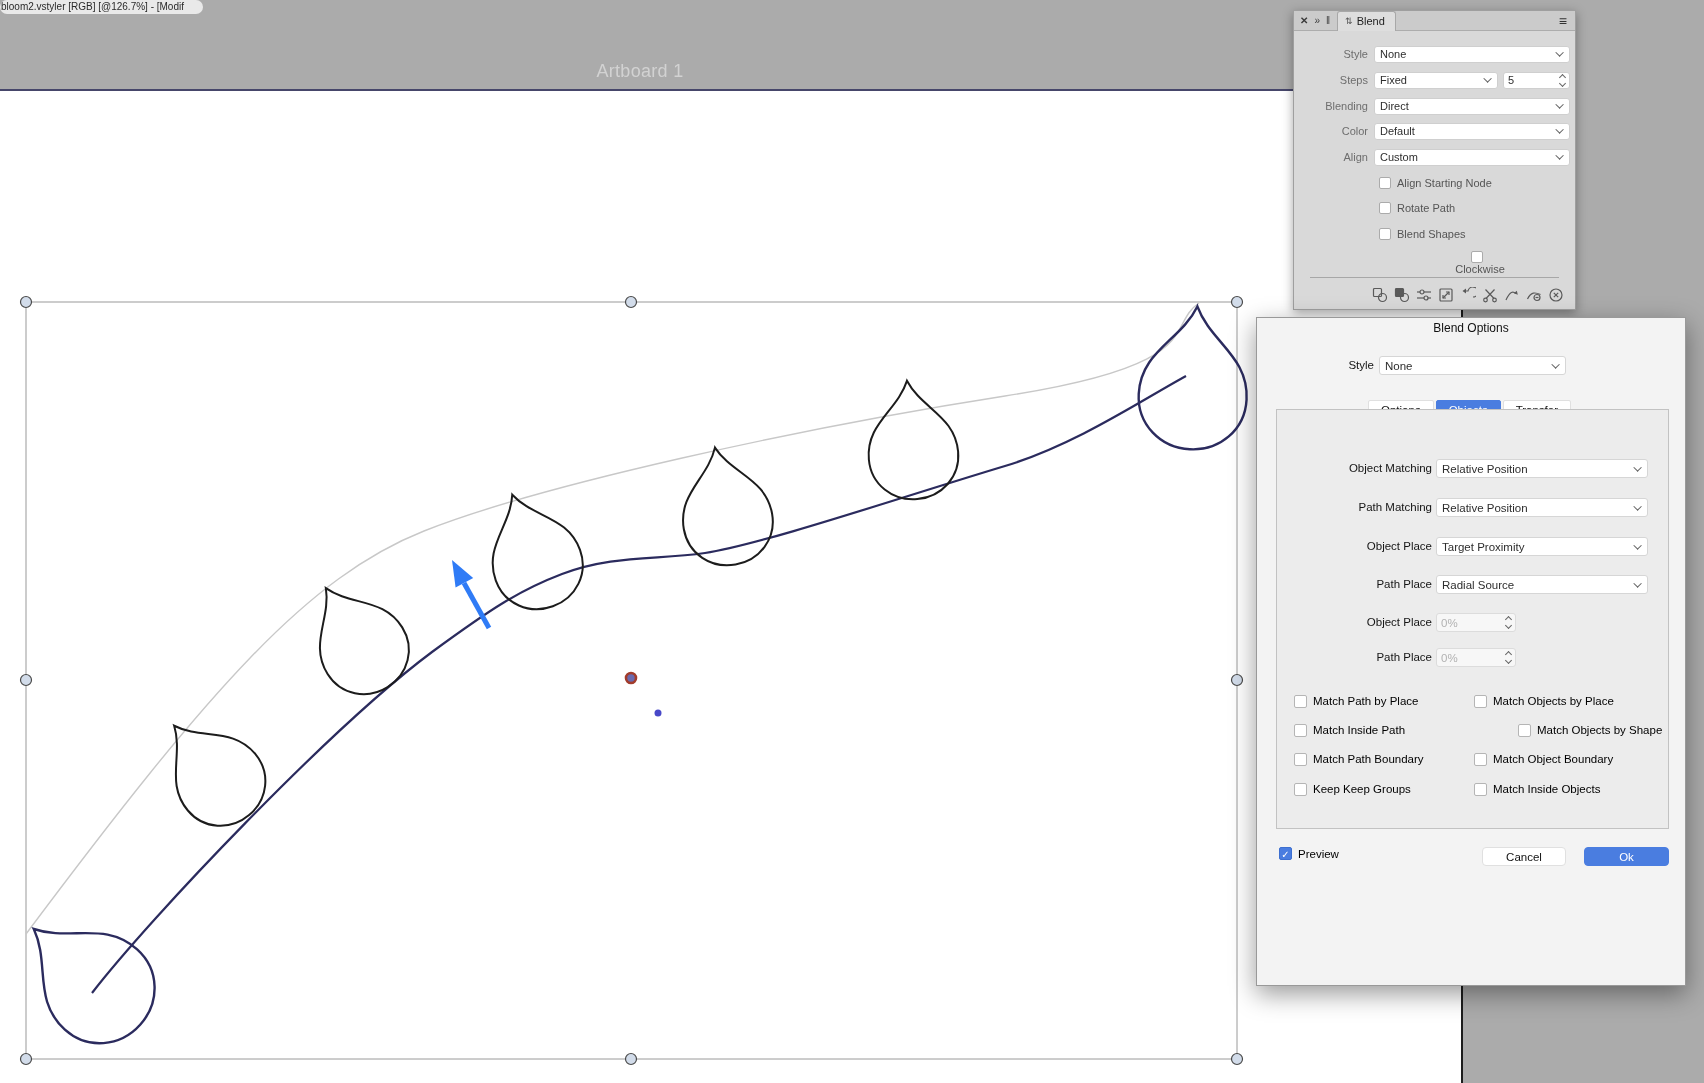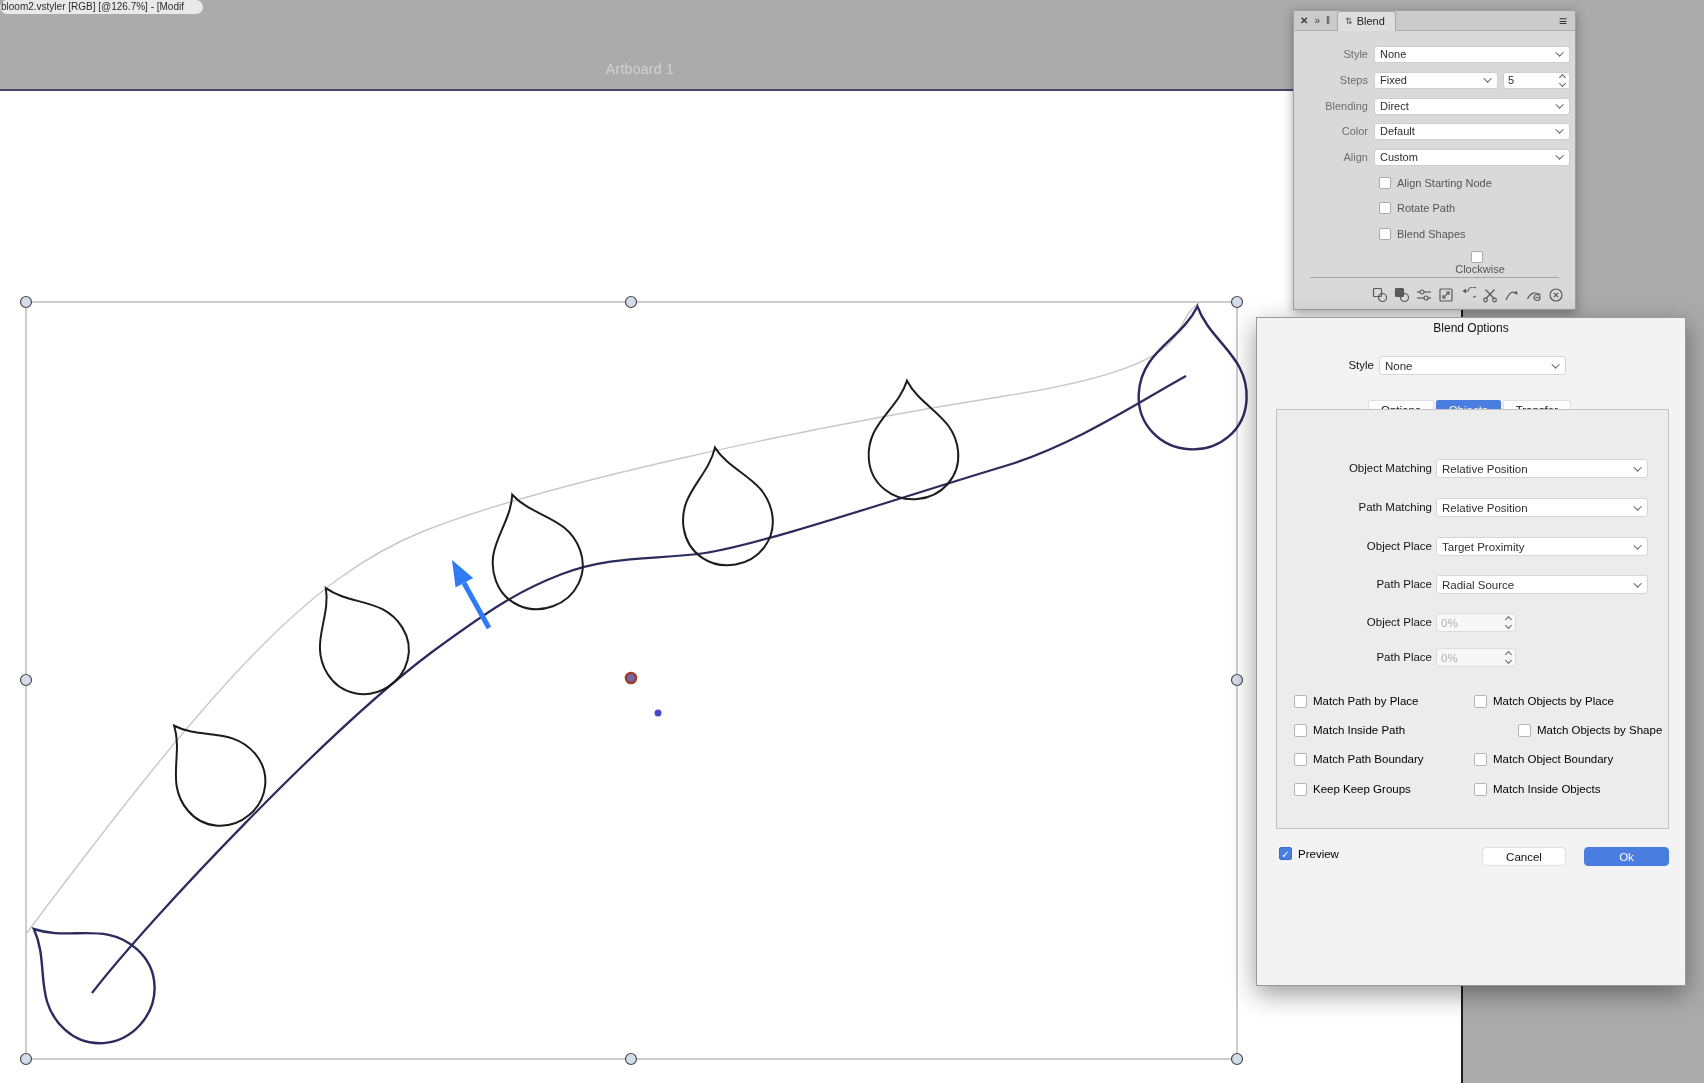--- a/index.html
+++ b/index.html
@@ -4,21 +4,21 @@
 <style>
   * { margin:0; padding:0; box-sizing:border-box; }
   html,body { width:1704px; height:1083px; overflow:hidden; }
   body { background:#ababab; font-family:"Liberation Sans", sans-serif; position:relative; }
   .root { position:absolute; left:0; top:0; width:1704px; height:1083px; }
 
   
   .titlebar { position:absolute; left:0; top:0; width:203px; height:14px; background:#e9e9e9;
               font-size:10px; color:#2a2a2a; line-height:14px; padding-left:1px; white-space:nowrap; overflow:hidden;border-radius:7px; }
   .artboard-label { position:absolute; left:540px; top:61px; width:200px; text-align:center;
-                    font-size:14px; color:#d2d2d2; letter-spacing:.3px; }
+                    font-size:18px; color:#d2d2d2; letter-spacing:.3px; }
 
   .artwork { position:absolute; left:0; top:0; }
 
   
   .panel { position:absolute; left:1293px; top:10px; width:283px; height:300px; background:#d9d9d9;
            border:1px solid #9f9f9f; box-shadow:0 3px 10px rgba(0,0,0,.35); font-size:11px; }
   .panel-tabbar { position:absolute; left:0; top:0; right:0; height:20px; background:#cbcbcb;
                   border-bottom:1px solid #adadad; display:flex; align-items:center; }
   .tb-glyph { color:#3a3a3a; font-size:10px; padding:0 3px; cursor:default; }
   .tb-glyph.close { font-weight:bold; padding-left:6px; }

